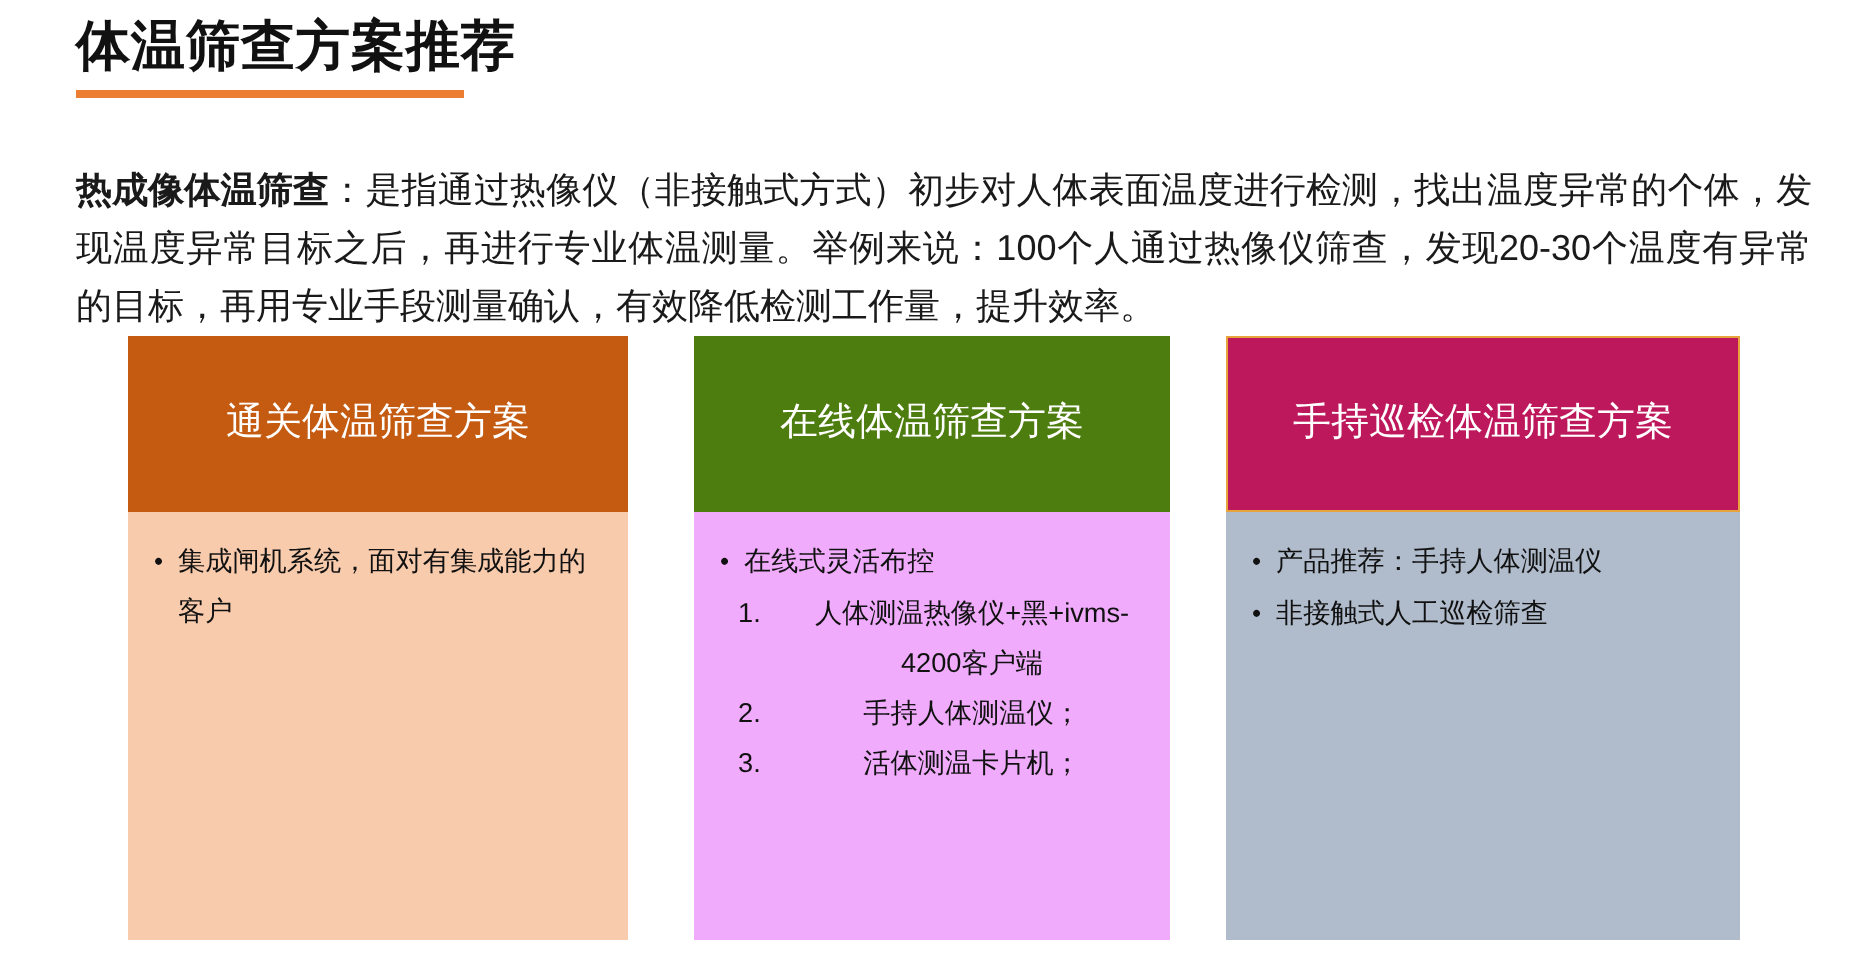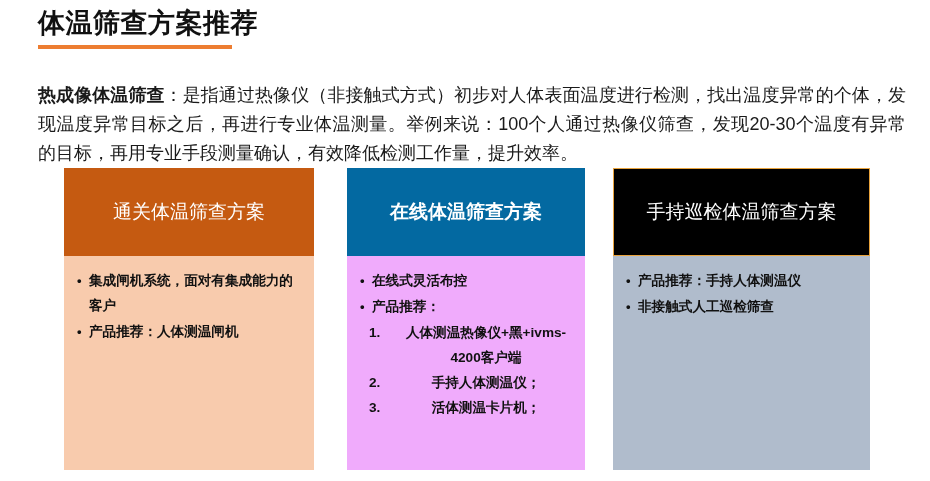--- a/index.html
+++ b/index.html
@@ -84,35 +84,34 @@
     align-items: center;
     justify-content: center;
     text-align: right;
     color: #ffffff;
     font-size: 19px;
     line-height: 30px;
     padding: 6px 10px;
     flex: none;
   }
   .card-1 .card-header { background: #C55A11; height: 88px; }
-  .card-2 .card-header { background: #0369a1; height: 88px; font-weight: bold; }
+  .card-2 .card-header { background: #4d7c0f; height: 88px; }
   .card-3 .card-header {
-    background: #000000;
+    background: #be185d;
     height: 88px;
     border: 1px solid #E8A33D;
   }
 
   .card-body {
     flex: 1 1 auto;
     box-sizing: border-box;
     padding: 12px 10px 10px 12px;
     font-size: 13.6px;
     line-height: 25px;
     color: #111111;
-    font-weight: bold;
   }
   .card-1 .card-body { background: #F8CBAD; }
   .card-2 .card-body { background: #f0abfc; }
   .card-3 .card-body { background: #B0BCCC; }
 
   ul.bullets {
     list-style: none;
     margin: 0;
     padding: 0;
   }
@@ -162,33 +161,31 @@
 
   <div class="cards">
 
     <div class="card card-1">
       <div class="card-header">
         <span>通关体温筛查方案</span>
       </div>
       <div class="card-body">
         <ul class="bullets">
           <li>集成闸机系统，面对有集成能力的客户</li>
-          <li>产品推荐：人体测温闸机</li>
         </ul>
       </div>
     </div>
 
     <div class="card card-2">
       <div class="card-header">
         <span>在线体温筛查方案</span>
       </div>
       <div class="card-body">
         <ul class="bullets">
           <li>在线式灵活布控</li>
-          <li>产品推荐：</li>
         </ul>
         <ol class="numbered">
           <li>人体测温热像仪+黑+ivms-4200客户端</li>
           <li>手持人体测温仪；</li>
           <li>活体测温卡片机；</li>
         </ol>
       </div>
     </div>
 
     <div class="card card-3">

